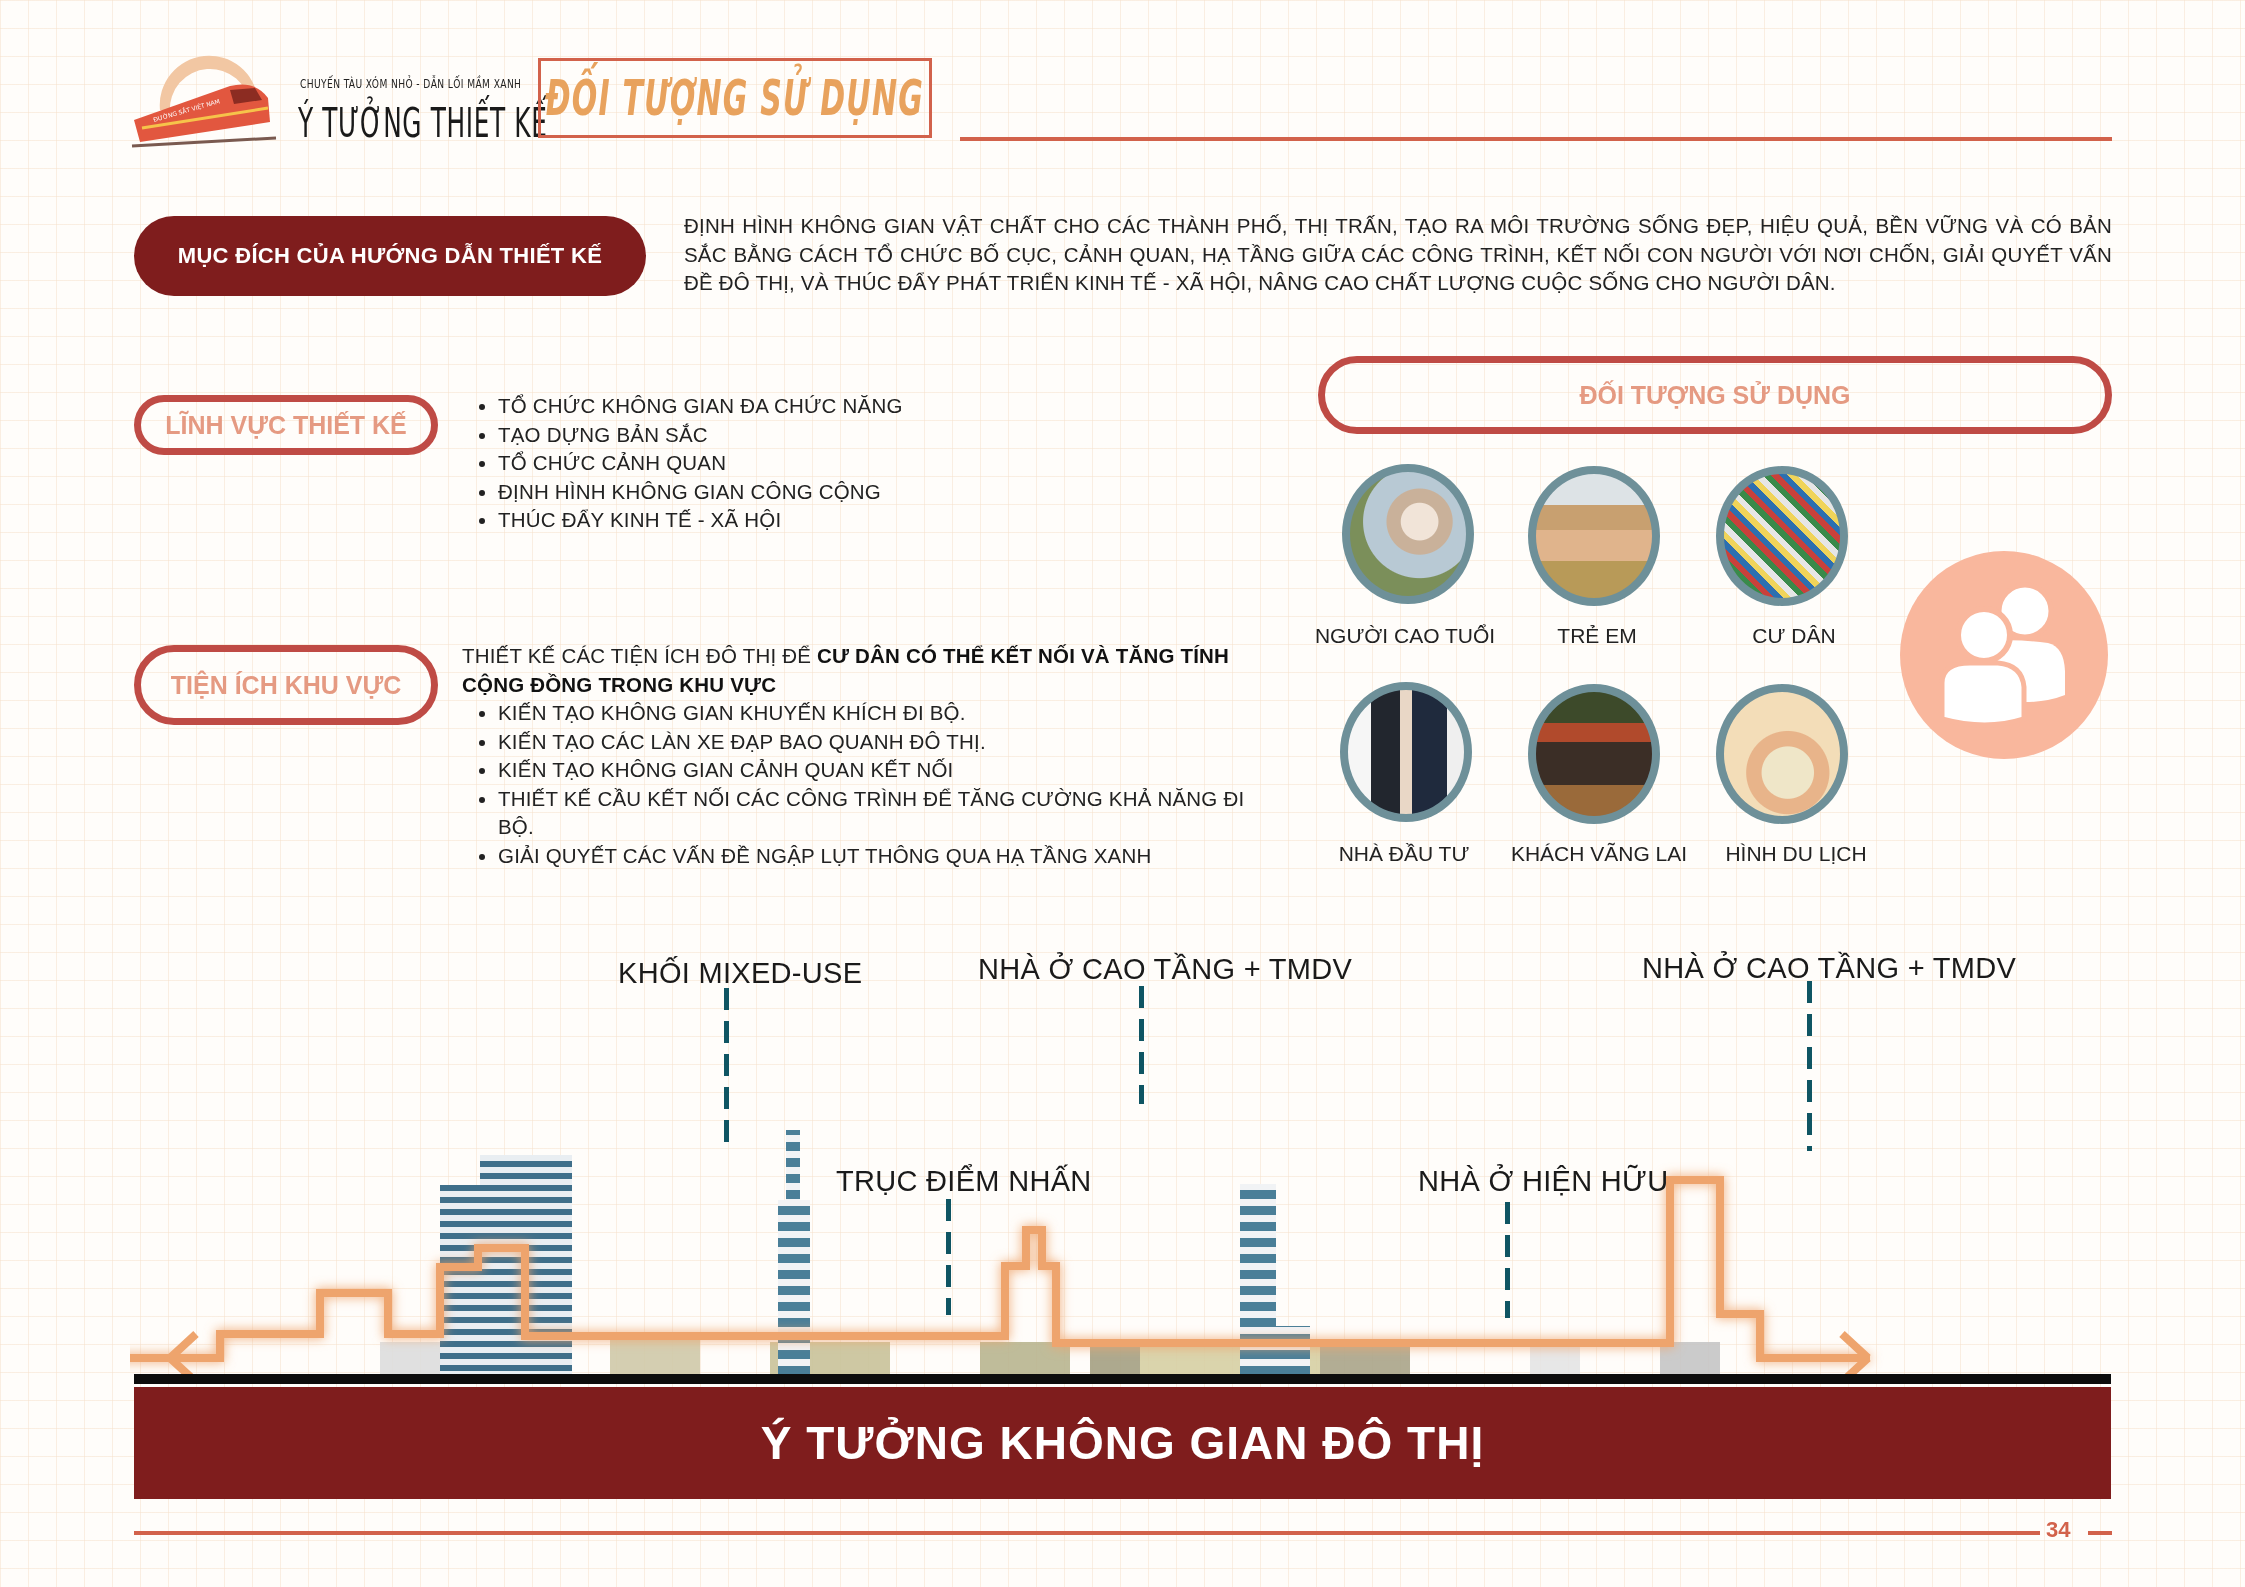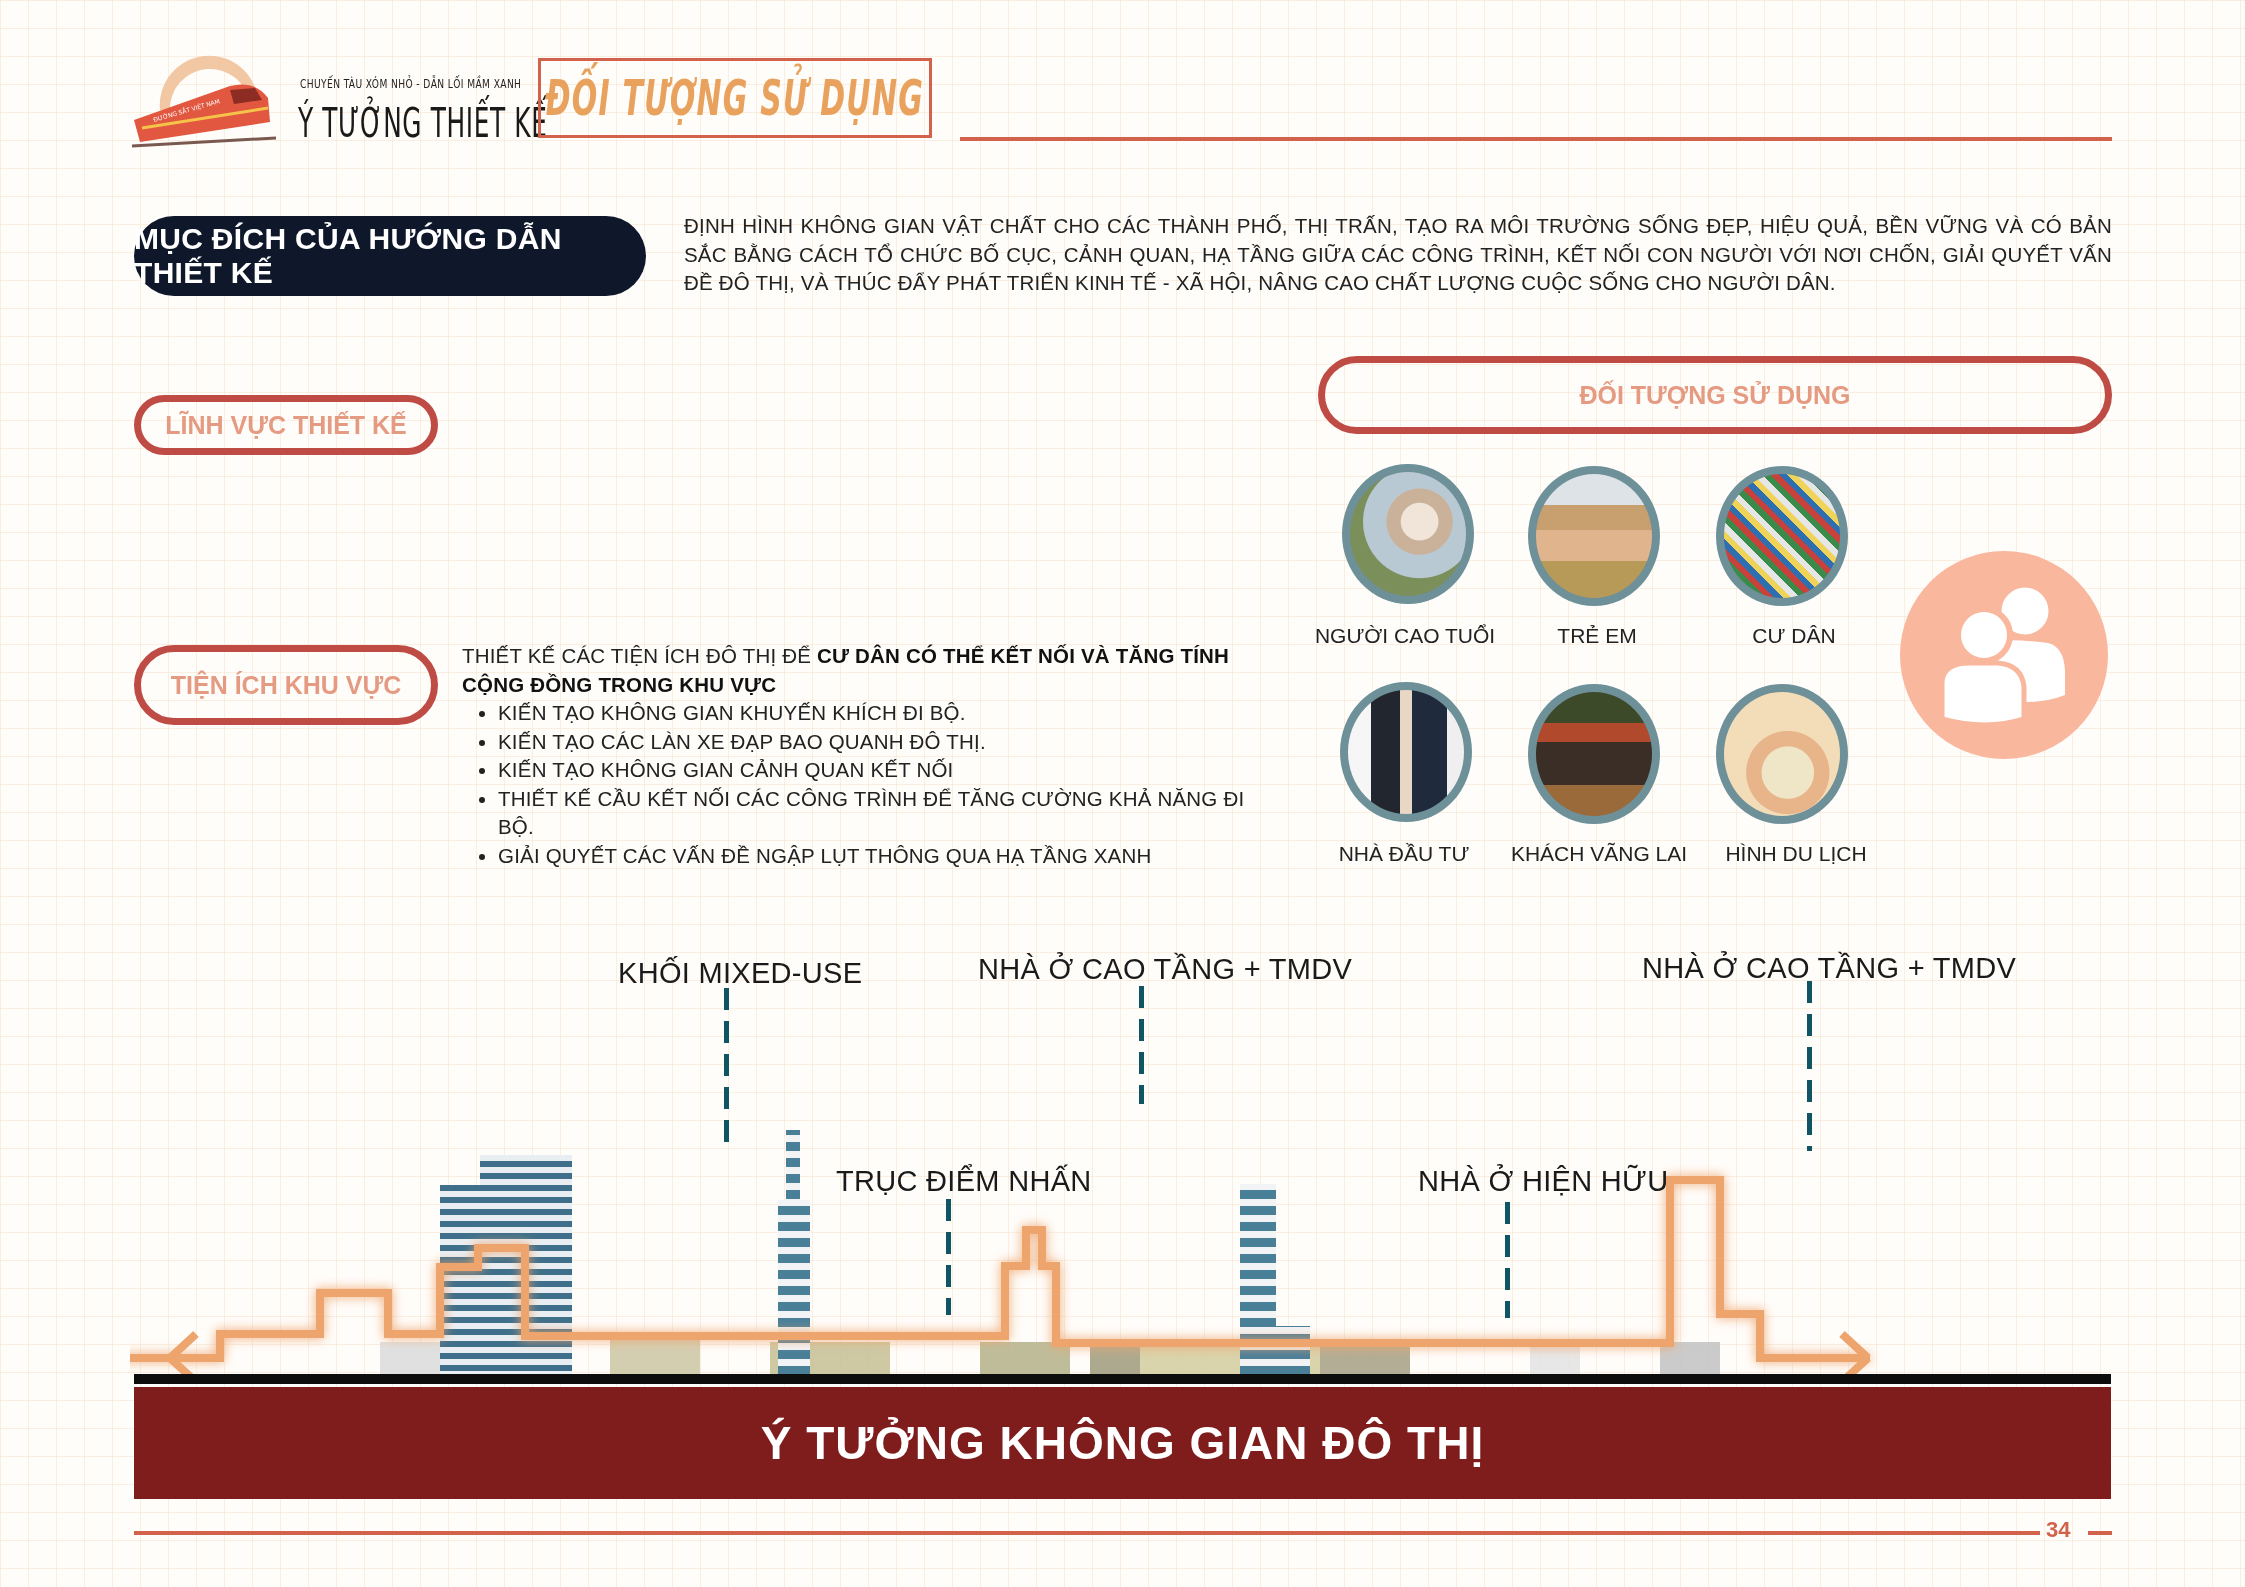--- a/index.html
+++ b/index.html
@@ -35,21 +35,21 @@
   .titlebox span {
     font-size: 50px; color: #e8a25d; font-style: italic; font-weight: bold;
     transform: scaleX(0.6); white-space: nowrap; letter-spacing: 2px;
     font-family: "DejaVu Sans", sans-serif;
   }
   .header-rule { left: 960px; top: 137px; width: 1152px; height: 4px; background: #d2624b; }
 
   
   .pill-solid {
     left: 134px; top: 216px; width: 512px; height: 80px; border-radius: 40px;
-    background: #0f172a; color: #fff; font-weight: bold; font-size: 30px;
+    background: #7f1d1d; color: #fff; font-weight: bold; font-size: 22px;
     display: flex; align-items: center; justify-content: center; letter-spacing: 0.3px;
   }
   .pill-outline {
     border: 7px solid #bf4b45; border-radius: 40px; box-sizing: border-box;
     display: flex; align-items: center; justify-content: center;
     color: #e59a82; font-weight: bold; font-size: 25px; background: transparent;
   }
   .p-linh { left: 134px; top: 395px; width: 304px; height: 60px; }
   .p-tien { left: 134px; top: 645px; width: 304px; height: 80px; }
   .p-doi  { left: 1318px; top: 356px; width: 794px; height: 78px; border-radius: 39px; color: #e59a82; }
@@ -103,20 +103,27 @@
 <div class="abs titlebox">
   <span>ĐỐI TƯỢNG SỬ DỤNG</span>
 </div>
 <div class="abs header-rule"></div>
 
 <div class="abs pill-solid">MỤC ĐÍCH CỦA HƯỚNG DẪN THIẾT KẾ</div>
 <div class="abs para para-purpose">ĐỊNH HÌNH KHÔNG GIAN VẬT CHẤT CHO CÁC THÀNH PHỐ, THỊ TRẤN, TẠO RA MÔI TRƯỜNG SỐNG ĐẸP, HIỆU QUẢ, BỀN VỮNG VÀ CÓ BẢN SẮC BẰNG CÁCH TỔ CHỨC BỐ CỤC, CẢNH QUAN, HẠ TẦNG GIỮA CÁC CÔNG TRÌNH, KẾT NỐI CON NGƯỜI VỚI NƠI CHỐN, GIẢI QUYẾT VẤN ĐỀ ĐÔ THỊ, VÀ THÚC ĐẨY PHÁT TRIỂN KINH TẾ - XÃ HỘI, NÂNG CAO CHẤT LƯỢNG CUỘC SỐNG CHO NGƯỜI DÂN.</div>
 
 <div class="abs pill-outline p-linh">LĨNH VỰC THIẾT KẾ</div>
 <div class="abs para para-linh">
+  <ul>
+    <li>TỔ CHỨC KHÔNG GIAN ĐA CHỨC NĂNG</li>
+    <li>TẠO DỰNG BẢN SẮC</li>
+    <li>TỔ CHỨC CẢNH QUAN</li>
+    <li>ĐỊNH HÌNH KHÔNG GIAN CÔNG CỘNG</li>
+    <li>THÚC ĐẨY KINH TẾ - XÃ HỘI</li>
+  </ul>
 </div>
 
 <div class="abs pill-outline p-tien">TIỆN ÍCH KHU VỰC</div>
 <div class="abs para para-tien">
   <div>
     <span>THIẾT KẾ CÁC TIỆN ÍCH ĐÔ THỊ ĐỂ </span><b>CƯ DÂN CÓ THỂ KẾT NỐI VÀ TĂNG TÍNH CỘNG ĐỒNG TRONG KHU VỰC</b>
   </div>
   <ul>
     <li>KIẾN TẠO KHÔNG GIAN KHUYẾN KHÍCH ĐI BỘ.</li>
     <li>KIẾN TẠO CÁC LÀN XE ĐẠP BAO QUANH ĐÔ THỊ.</li>

